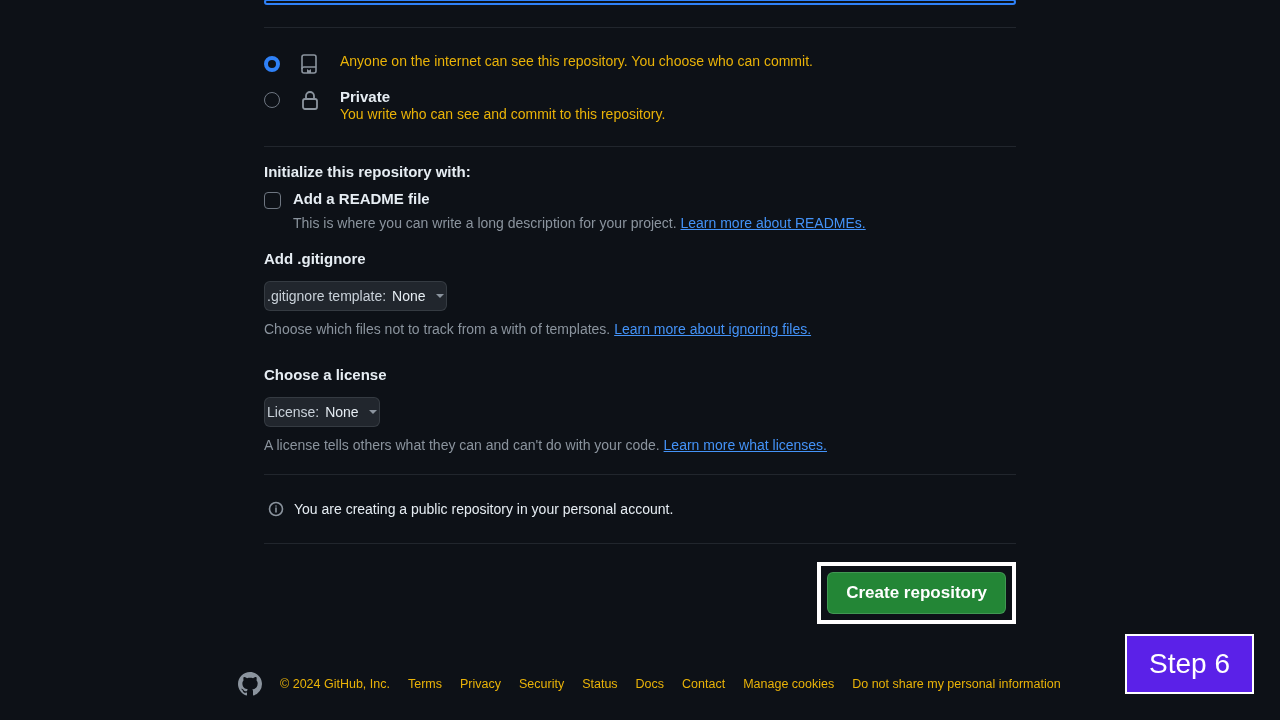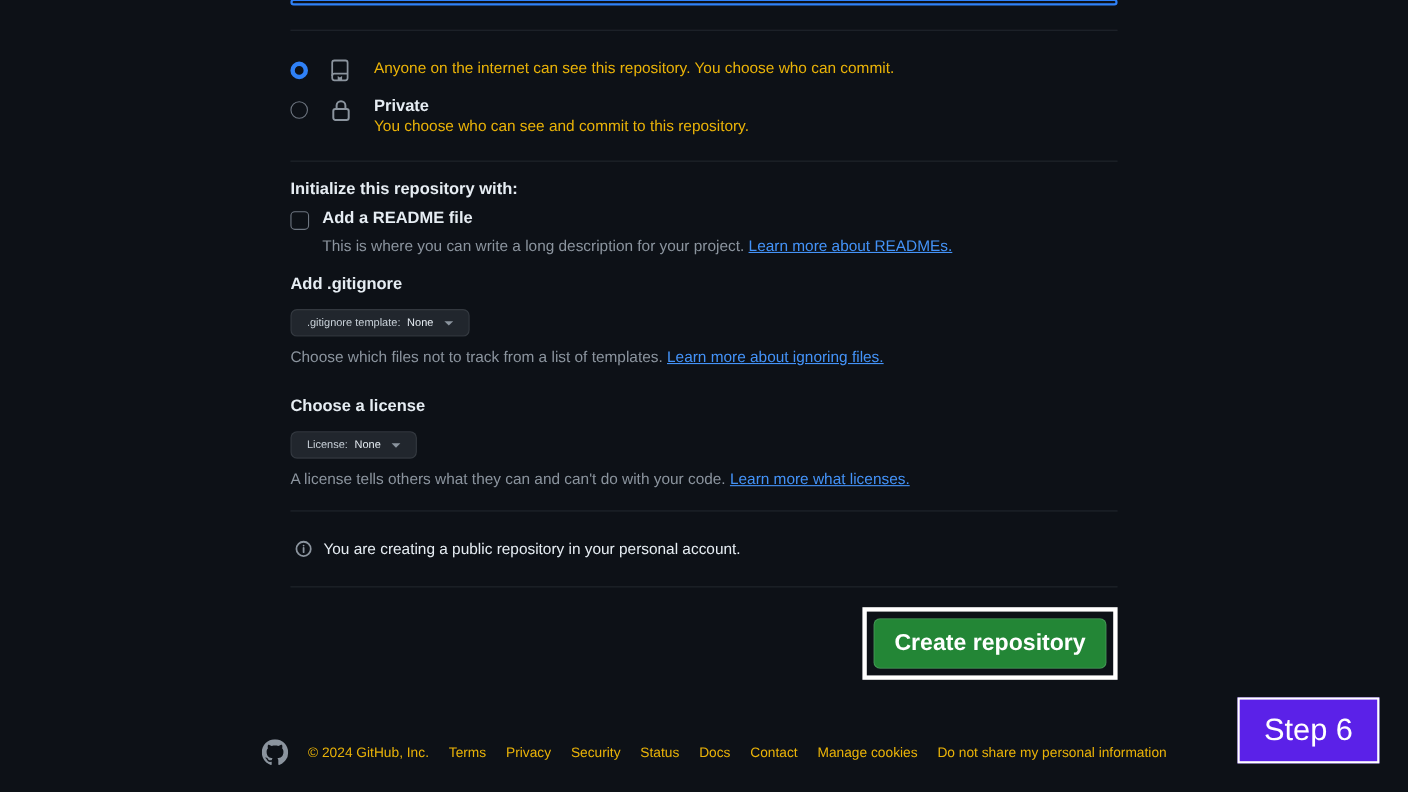--- a/index.html
+++ b/index.html
@@ -40,38 +40,38 @@
 .checkbox {
   width:17px; height:17px; border:1px solid #6e7681; border-radius:4px;
   background:#0d1117; margin-top:2px; flex:0 0 17px;
 }
 .check-label { font-weight:600; font-size:15px; color:#e6edf3; }
 .subtext { color:#8b949e; font-size:14px; margin-left:29px; margin-top:0; line-height:1.5; }
 .subtext.no-indent { margin-left:0; margin-top:8px; }
 a.learn { color:#4493f8; text-decoration:underline; }
 .dropdown-btn {
   background:#21262d; border:1px solid rgba(240,246,252,0.1);
-  border-radius:6px; padding:6px 14px; color:#c9d1d9;
-  font-size:10px; display:inline-flex; align-items:center; gap:6px;
+  border-radius:6px; padding:6px 2px; color:#c9d1d9;
+  font-size:14px; display:inline-flex; align-items:center; gap:6px;
   cursor:pointer; margin-top:4px;
 }
 .dropdown-btn .strong { color:#e6edf3; font-weight:500; }
 .caret { width:0;height:0;border-left:4px solid transparent;border-right:4px solid transparent;border-top:4px solid #8b949e; margin-left:4px;}
 .info-row {
   display:flex; align-items:center; gap:10px;
   padding:26px 4px; margin-top:18px;
   border-top:1px solid #21262d; border-bottom:1px solid #21262d;
 }
 .submit-row { display:flex; justify-content:flex-end; margin-top:18px; }
 .highlight-wrap {
   border:4px solid #fff; padding:6px; display:inline-block;
 }
 .create-btn {
   background:#238636; border:1px solid rgba(240,246,252,0.15);
-  color:#fff; font-weight:600; font-size:21px;
+  color:#fff; font-weight:600; font-size:17px;
   padding:10px 18px; border-radius:6px; cursor:pointer;
 }
 footer {
   position:absolute; bottom:24px; left:0; right:0;
   display:flex; align-items:center; gap:18px;
   padding-left:238px; color:#8b949e; font-size:12.5px;
 }
 footer .gh-logo { width:24px; height:24px; }
 footer span, footer a { color:#eab308; text-decoration:none; }
 .step-badge {
@@ -106,21 +106,21 @@
     <div class="radio-row">
       <div class="radio-outer"></div>
       <div class="vis-icon">
         <svg width="24" height="24" viewBox="0 0 24 24" fill="none" stroke="#8b949e" stroke-width="1.8">
           <rect x="5" y="11" width="14" height="10" rx="2"></rect>
           <path d="M8 11V8a4 4 0 0 1 8 0v3"></path>
         </svg>
       </div>
       <div class="vis-text">
         <strong>Private</strong>
-        <div class="desc">You choose who can see and commit to this repository.</div>
+        <div class="desc">You write who can see and commit to this repository.</div>
       </div>
     </div>
   </div>
 
   <hr class="divider">
 
   <div class="section-heading">Initialize this repository with:</div>
   <div class="checkbox-row">
     <div class="checkbox"></div>
     <div class="check-label">Add a README file</div>
@@ -129,21 +129,21 @@
     <span>This is where you can write a long description for your project. </span><a href="#" class="learn">Learn more about READMEs.</a>
   </div>
 
   <div class="section-heading" style="">Add .gitignore</div>
   <button class="dropdown-btn">
     <span>.gitignore template: </span>
       <span class="strong">None</span>
       <span class="caret"></span>
   </button>
   <div class="subtext no-indent">
-    <span>Choose which files not to track from a list of templates. </span><a href="#" class="learn">Learn more about ignoring files.</a>
+    <span>Choose which files not to track from a with of templates. </span><a href="#" class="learn">Learn more about ignoring files.</a>
   </div>
 
   <div class="section-heading" style="margin-top:26px">Choose a license</div>
   <button class="dropdown-btn">
     <span>License: </span>
       <span class="strong">None</span>
       <span class="caret"></span>
   </button>
   <div class="subtext no-indent">
     <span>A license tells others what they can and can't do with your code. </span><a href="#" class="learn">Learn more what licenses.</a>

